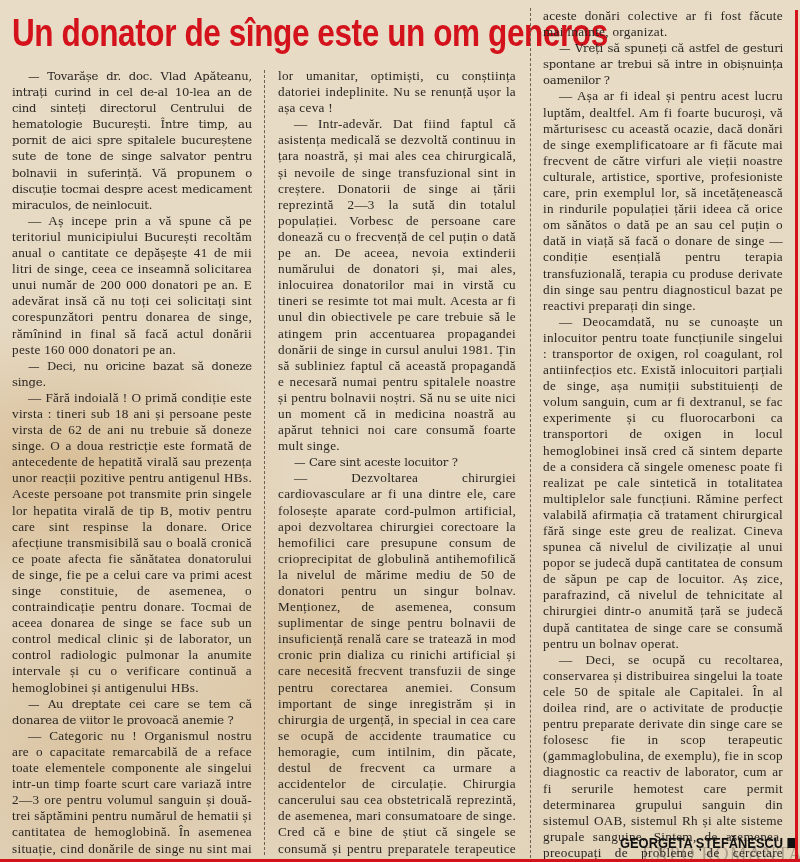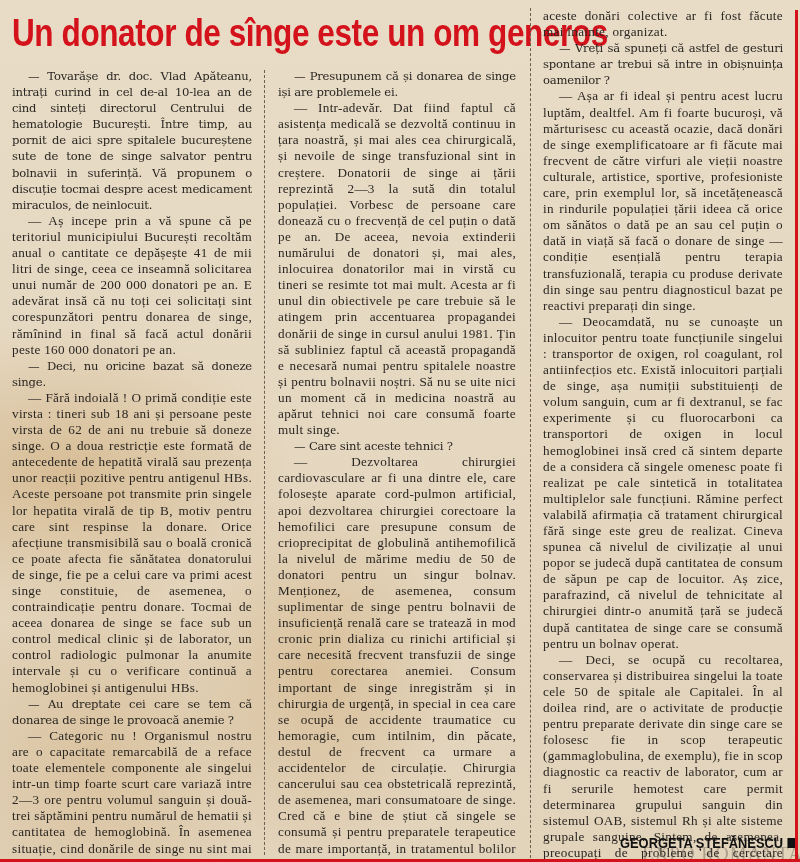--- a/index.html
+++ b/index.html
@@ -52,31 +52,31 @@
 </head>
 <body>
 
 <div class="title">Un donator de sînge este un om generos</div>
 
 <div class="col col1">
   <p class="q">— Tovarășe dr. doc. Vlad Apăteanu, intrați curind in cel de-al 10-lea an de cind sinteți directorul Centrului de hematologie București. Între timp, au pornit de aici spre spitalele bucureștene sute de tone de singe salvator pentru bolnavii in suferință. Vă propunem o discuție tocmai despre acest medicament miraculos, de neinlocuit.</p>
   <p class="a">— Aș incepe prin a vă spune că pe teritoriul municipiului București recoltăm anual o cantitate ce depășește 41 de mii litri de singe, ceea ce inseamnă solicitarea unui număr de 200 000 donatori pe an. E adevărat insă că nu toți cei solicitați sint corespunzători pentru donarea de singe, rămînind in final să facă actul donării peste 160 000 donatori pe an.</p>
   <p class="q">— Deci, nu oricine bazat să doneze singe.</p>
   <p class="a">— Fără indoială ! O primă condiție este virsta : tineri sub 18 ani și persoane peste virsta de 62 de ani nu trebuie să doneze singe. O a doua restricție este formată de antecedente de hepatită virală sau prezența unor reacții pozitive pentru antigenul HBs. Aceste persoane pot transmite prin singele lor hepatita virală de tip B, motiv pentru care sint respinse la donare. Orice afecțiune transmisibilă sau o boală cronică ce poate afecta fie sănătatea donatorului de singe, fie pe a celui care va primi acest singe constituie, de asemenea, o contraindicație pentru donare. Tocmai de aceea donarea de singe se face sub un control medical clinic și de laborator, un control radiologic pulmonar la anumite intervale și cu o verificare continuă a hemoglobinei și antigenului HBs.</p>
-  <p class="q">— Au dreptate cei care se tem că donarea de singe le provoacă anemie ?</p>
+  <p class="q">— Au dreptate cei care se tem că donarea de viitor le provoacă anemie ?</p>
   <p class="a">— Categoric nu ! Organismul nostru are o capacitate remarcabilă de a reface toate elementele componente ale singelui intr-un timp foarte scurt care variază intre 2—3 ore pentru volumul sanguin și două-trei săptămini pentru numărul de hematii și cantitatea de hemoglobină. În asemenea situație, cind donările de singe nu sint mai frecvente de una la 45 de zile, și cu atit mai mult dacă se fac doar una-două donări pe an, nici nu poate fi vorba de o scădere a cantității și calității singelui donatorului. În schimb, observăm adeseori că donarea de singe este pentru multe persoane un adevărat stimulent al hematopoezei, un bici al producției de globule roșii care accentuează senzația de bine, fizică și psihică. De aceea se poate afirma că orice donare de singe este un act fiziologic, după care organismul reface total și repede cantitatea de singe donată.</p>
 
 </div>
 
 <div class="divider" style="left:264px; top:70px; height:785px;"></div>
 
 <div class="col col2">
-  <p class="q">— Presupunem că și donarea de singe iși are problemele ei.</p>
+  <p class="a cont">lor umanitar, optimiști, cu conștiința datoriei indeplinite. Nu se renunță ușor la așa ceva !</p>
   <p class="a">— Intr-adevăr. Dat fiind faptul că asistența medicală se dezvoltă continuu in țara noastră, și mai ales cea chirurgicală, și nevoile de singe transfuzional sint in creștere. Donatorii de singe ai țării reprezintă 2—3 la sută din totalul populației. Vorbesc de persoane care donează cu o frecvență de cel puțin o dată pe an. De aceea, nevoia extinderii numărului de donatori și, mai ales, inlocuirea donatorilor mai in virstă cu tineri se resimte tot mai mult. Acesta ar fi unul din obiectivele pe care trebuie să le atingem prin accentuarea propagandei donării de singe in cursul anului 1981. Țin să subliniez faptul că această propagandă e necesară numai pentru spitalele noastre și pentru bolnavii noștri. Să nu se uite nici un moment că in medicina noastră au apărut tehnici noi care consumă foarte mult singe.</p>
-  <p class="q">— Care sint aceste tehnici ?</p>
+  <p class="q">— Care sint aceste locuitor ?</p>
   <p class="a">— Dezvoltarea chirurgiei cardiovasculare ar fi una dintre ele, care folosește aparate cord-pulmon artificial, apoi dezvoltarea chirurgiei corectoare la hemofilici care presupune consum de crioprecipitat de globulină antihemofilică la nivelul de mărime mediu de 50 de donatori pentru un singur bolnav. Menționez, de asemenea, consum suplimentar de singe pentru bolnavii de insuficiență renală care se tratează in mod cronic prin dializa cu rinichi artificial și care necesită frecvent transfuzii de singe pentru corectarea anemiei. Consum important de singe inregistrăm și in chirurgia de urgență, in special in cea care se ocupă de accidente traumatice cu hemoragie, cum intilnim, din păcate, destul de frecvent ca urmare a accidentelor de circulație. Chirurgia cancerului sau cea obstetricală reprezintă, de asemenea, mari consumatoare de singe. Cred că e bine de știut că singele se consumă și pentru preparatele terapeutice de mare importanță, in tratamentul bolilor interne sau al bolilor infecțioase. Gammaglobulina standard, imunoglobulinele specifice, soluția de albumină umană injectabilă, fibrinogenul, trombina ș.a. sint medicamente de neinlocuit care se prepară din singe, la producerea cărora colaborează toate centrele de recoltare și conservare a singelui din țară.</p>
 
 </div>
 
 <div class="divider" style="left:530px; top:8px; height:850px;"></div>
 
 <div class="col col3">
   <p class="a cont">aceste donări colective ar fi fost făcute mai inainte, organizat.</p>
   <p class="q">— Vreți să spuneți că astfel de gesturi spontane ar trebui să intre in obișnuința oamenilor ?</p>
   <p class="a">— Așa ar fi ideal și pentru acest lucru luptăm, dealtfel. Am fi foarte bucuroși, vă mărturisesc cu această ocazie, dacă donări de singe exemplificatoare ar fi făcute mai frecvent de către virfuri ale vieții noastre culturale, artistice, sportive, profesioniste care, prin exemplul lor, să incetățenească in rindurile populației țării ideea că orice om sănătos o dată pe an sau cel puțin o dată in viață să facă o donare de singe — condiție esențială pentru terapia transfuzională, terapia cu produse derivate din singe sau pentru diagnosticul bazat pe reactivi preparați din singe.</p>

